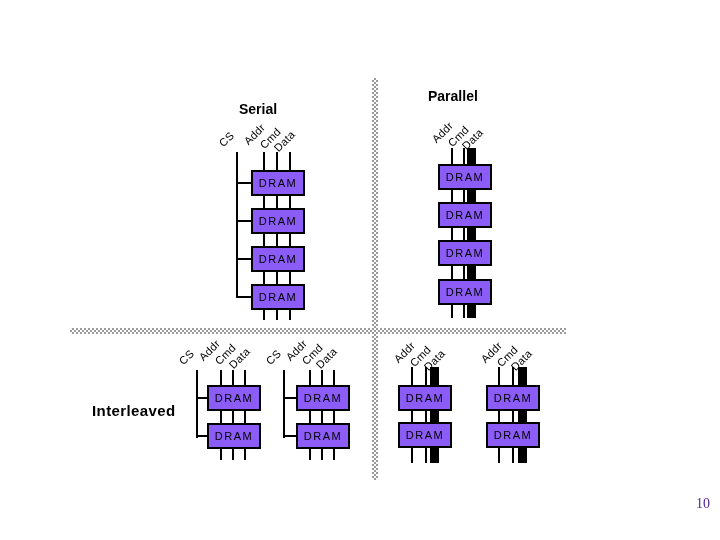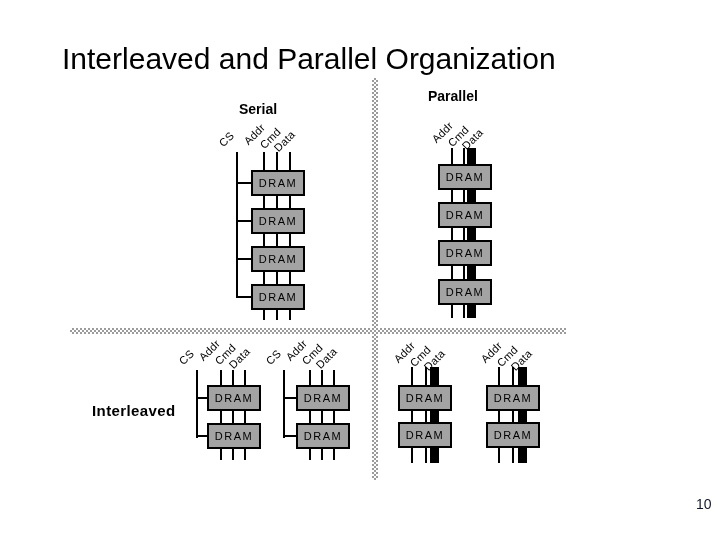--- a/index.html
+++ b/index.html
@@ -22,21 +22,21 @@
   }
   .rowlbl {
     position: absolute; font-weight: bold; font-size: 15px; color: #000;
     white-space: nowrap; letter-spacing: 0.4px;
   }
   .vline { position: absolute; width: 2px; background: #000; }
   .hline { position: absolute; height: 2px; background: #000; }
   .vthick { position: absolute; width: 9px; background: #000; }
   .box {
     position: absolute; width: 54px; height: 26px;
-    background: #a3a3a3; border: 2px solid #000;
+    background: #8b5cf6; border: 2px solid #000;
     display: flex; align-items: center; justify-content: center;
     font-size: 11px; color: #000; letter-spacing: 1.5px;
   }
   .pin {
     position: absolute; font-size: 11px; line-height: 12px; color: #000;
     transform: rotate(-45deg); transform-origin: left bottom;
     white-space: nowrap; letter-spacing: 0.3px;
   }
   .checker {
     position: absolute;
@@ -44,29 +44,28 @@
     background-image:
       linear-gradient(45deg, #9c9c9c 25%, transparent 25%, transparent 75%, #9c9c9c 75%),
       linear-gradient(45deg, #9c9c9c 25%, transparent 25%, transparent 75%, #9c9c9c 75%);
     background-position: 0 0, 2px 2px;
     background-size: 4px 4px;
   }
   .checker-v { width: 6px; }
   .checker-h { height: 6px; }
   .page-num {
     position: absolute; left: 696px; top: 496px;
-    font-size: 14px; color: #0f172a;
+    font-size: 14px; color: #4c1d95; font-family: Liberation Serif, serif;
   }
 </style>
 </head>
 <body>
 
 <div class="slide">
 
-  <div class="title">Interleaved and Parallel Organization</div>
 
   <div class="hdr" style="left:239px; top:84px;margin-top:17px;">Serial</div>
   <div class="hdr" style="left:428px; top:88px;">Parallel</div>
 
   <div class="rowlbl" style="left:92px; top:402px;">Interleaved</div>
 
   <div class="checker checker-v" style="left:372px; top:78px; height:402px;"></div>
   <div class="checker checker-h" style="left:70px; top:328px; width:496px;"></div>
 
   <div>

